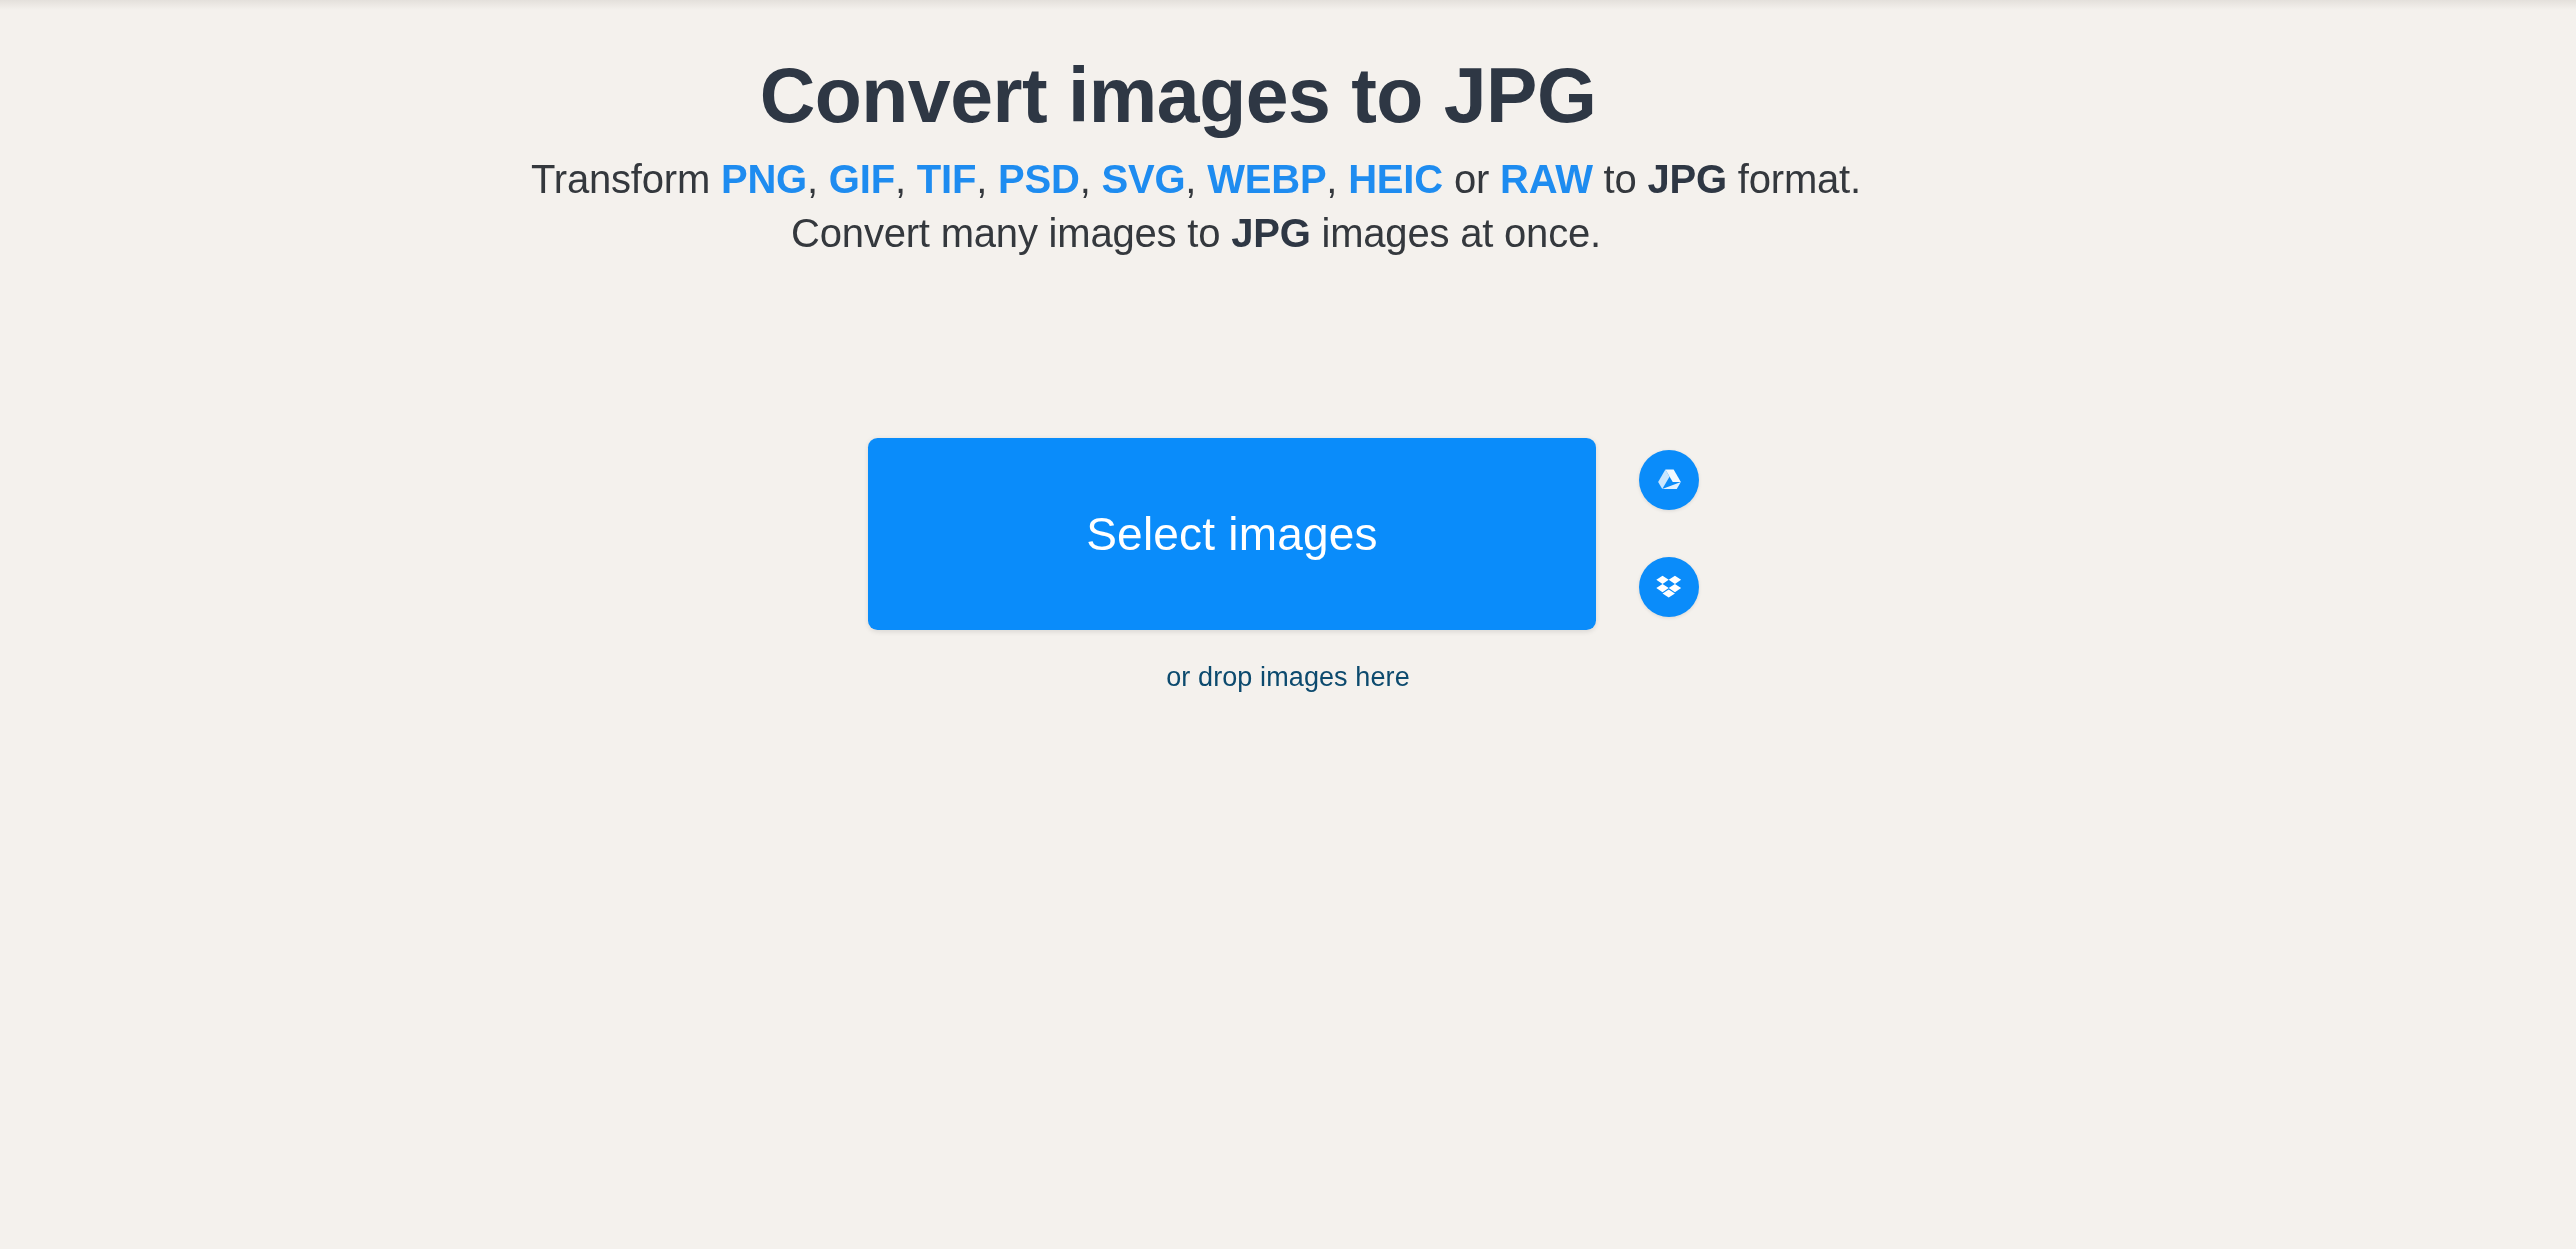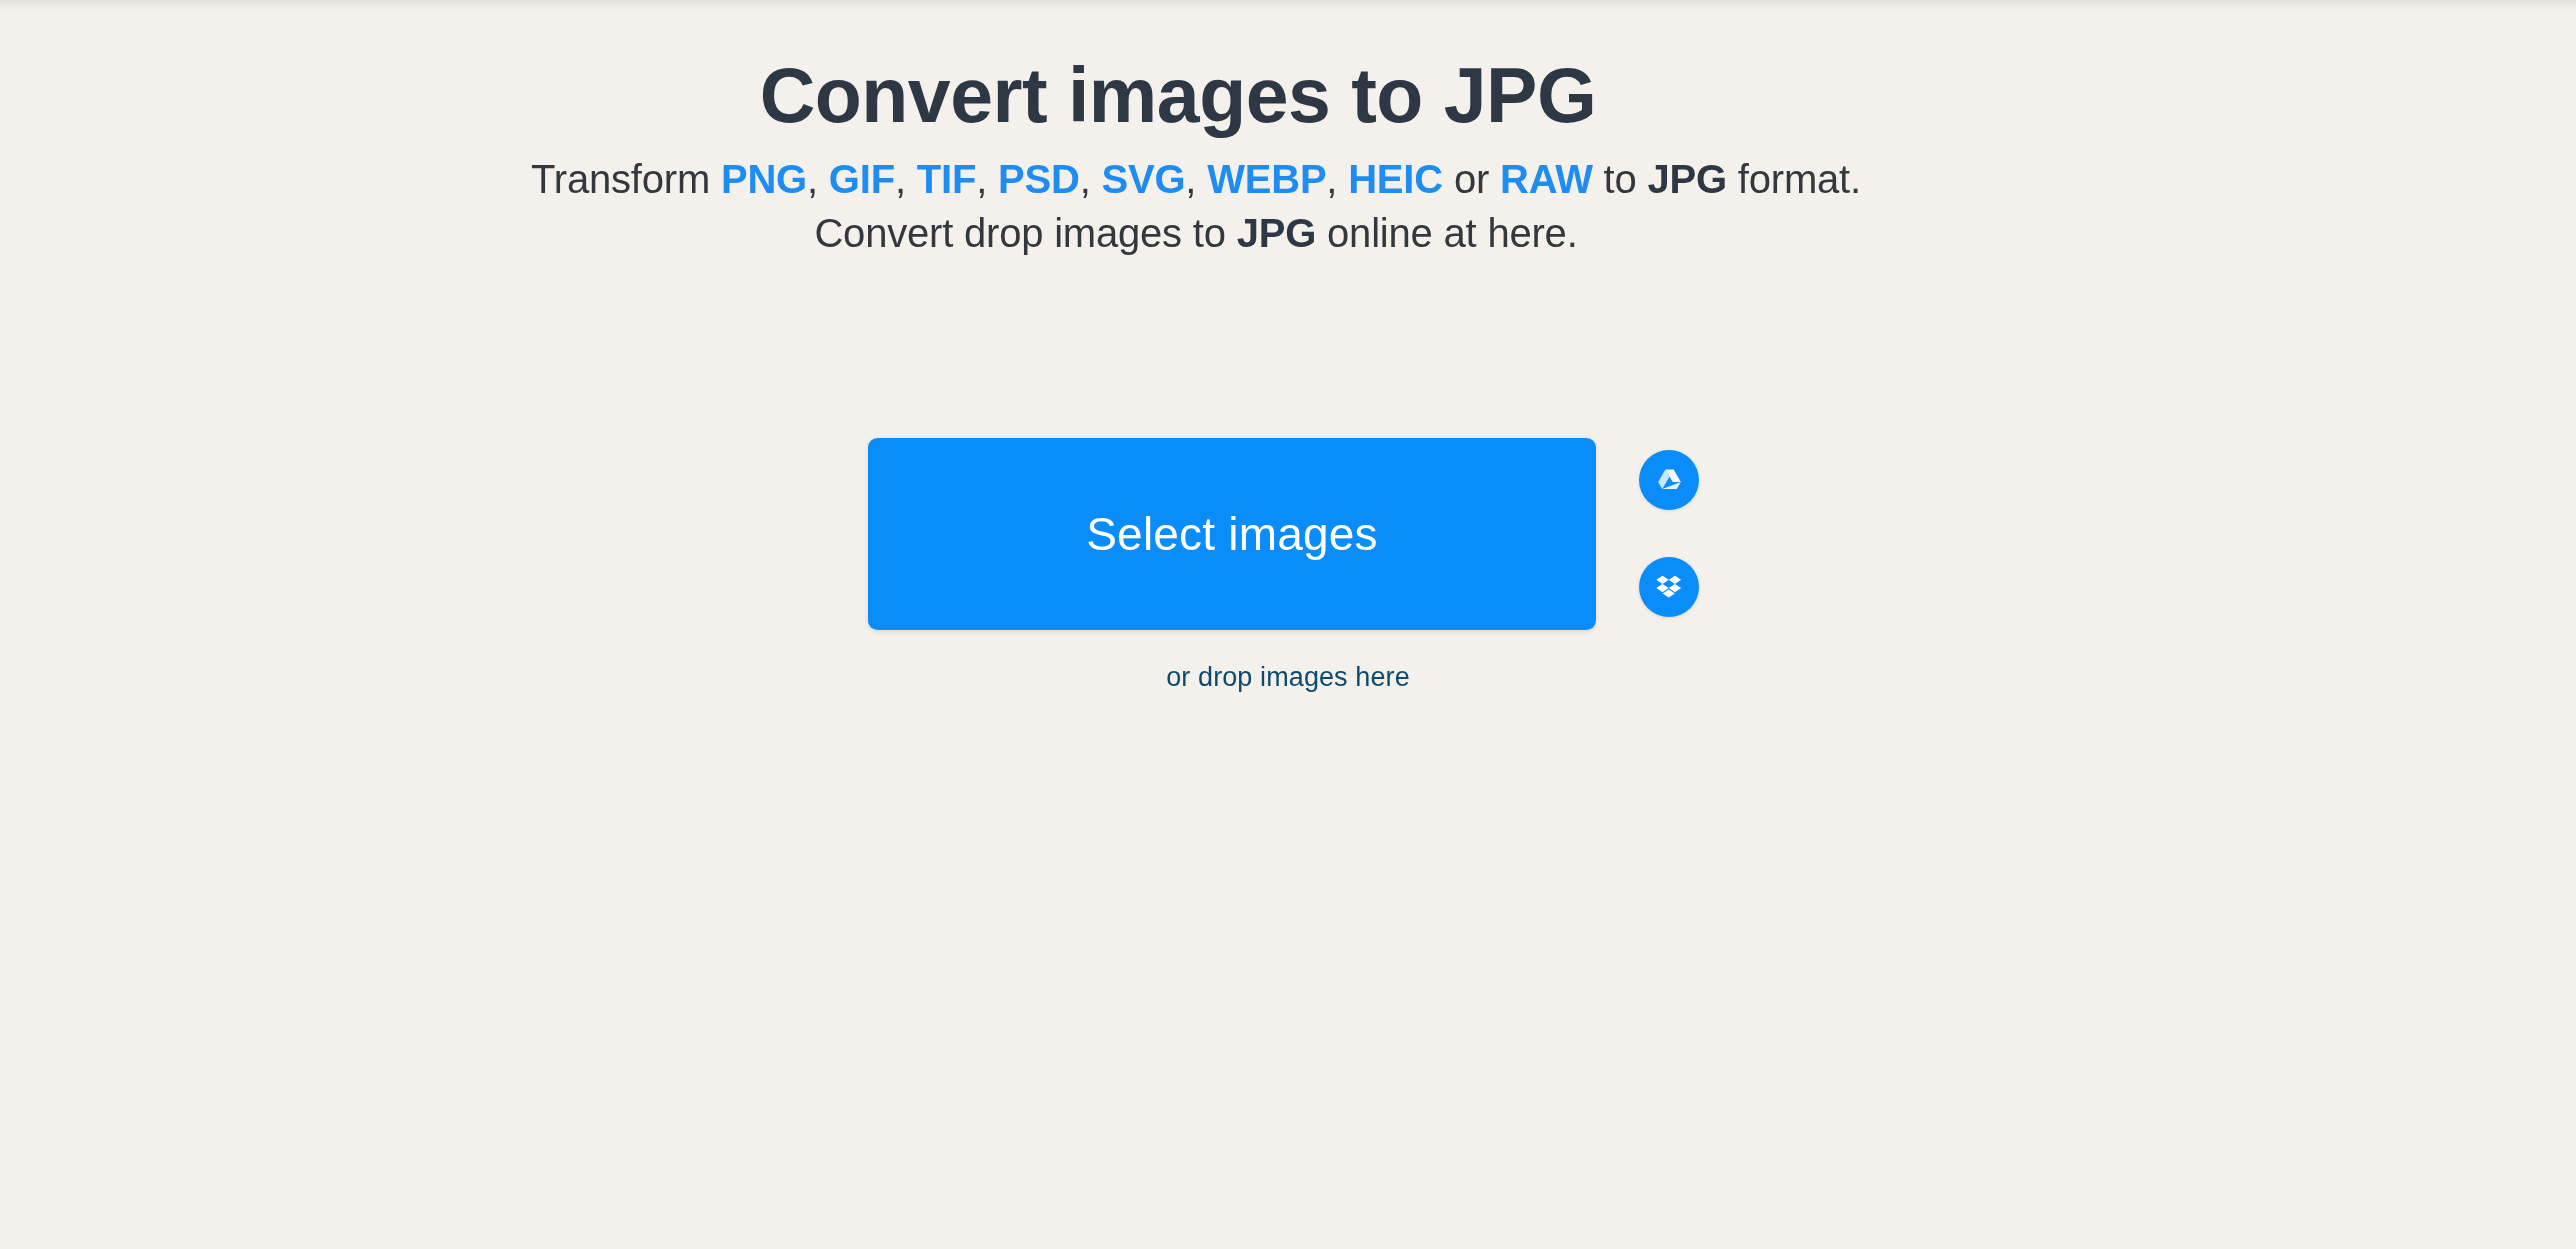--- a/index.html
+++ b/index.html
@@ -159,21 +159,21 @@
 
   <section class="hero">
 
     <h1 class="page-title">Convert images to JPG</h1>
 
     <p class="subtitle">
       <span class="line line-1">
         <span>Transform </span><span class="fmt">PNG</span><span>, </span><span class="fmt">GIF</span><span>, </span><span class="fmt">TIF</span><span>, </span><span class="fmt">PSD</span><span>, </span><span class="fmt">SVG</span><span>, </span><span class="fmt">WEBP</span><span>, </span><span class="fmt">HEIC</span><span> or </span><span class="fmt">RAW</span><span> to </span><span class="fmt-dark">JPG</span><span> format.</span>
       </span>
       <span class="line line-2">
-        <span>Convert drop images to </span><span class="fmt-dark">JPG</span><span> online at here.</span>
+        <span>Convert many images to </span><span class="fmt-dark">JPG</span><span> images at once.</span>
       </span>
     </p>
 
   </section>
 
   <div class="action-row">
     <div class="action-inner">
 
       <button class="select-button">
         <span>Select images</span>

